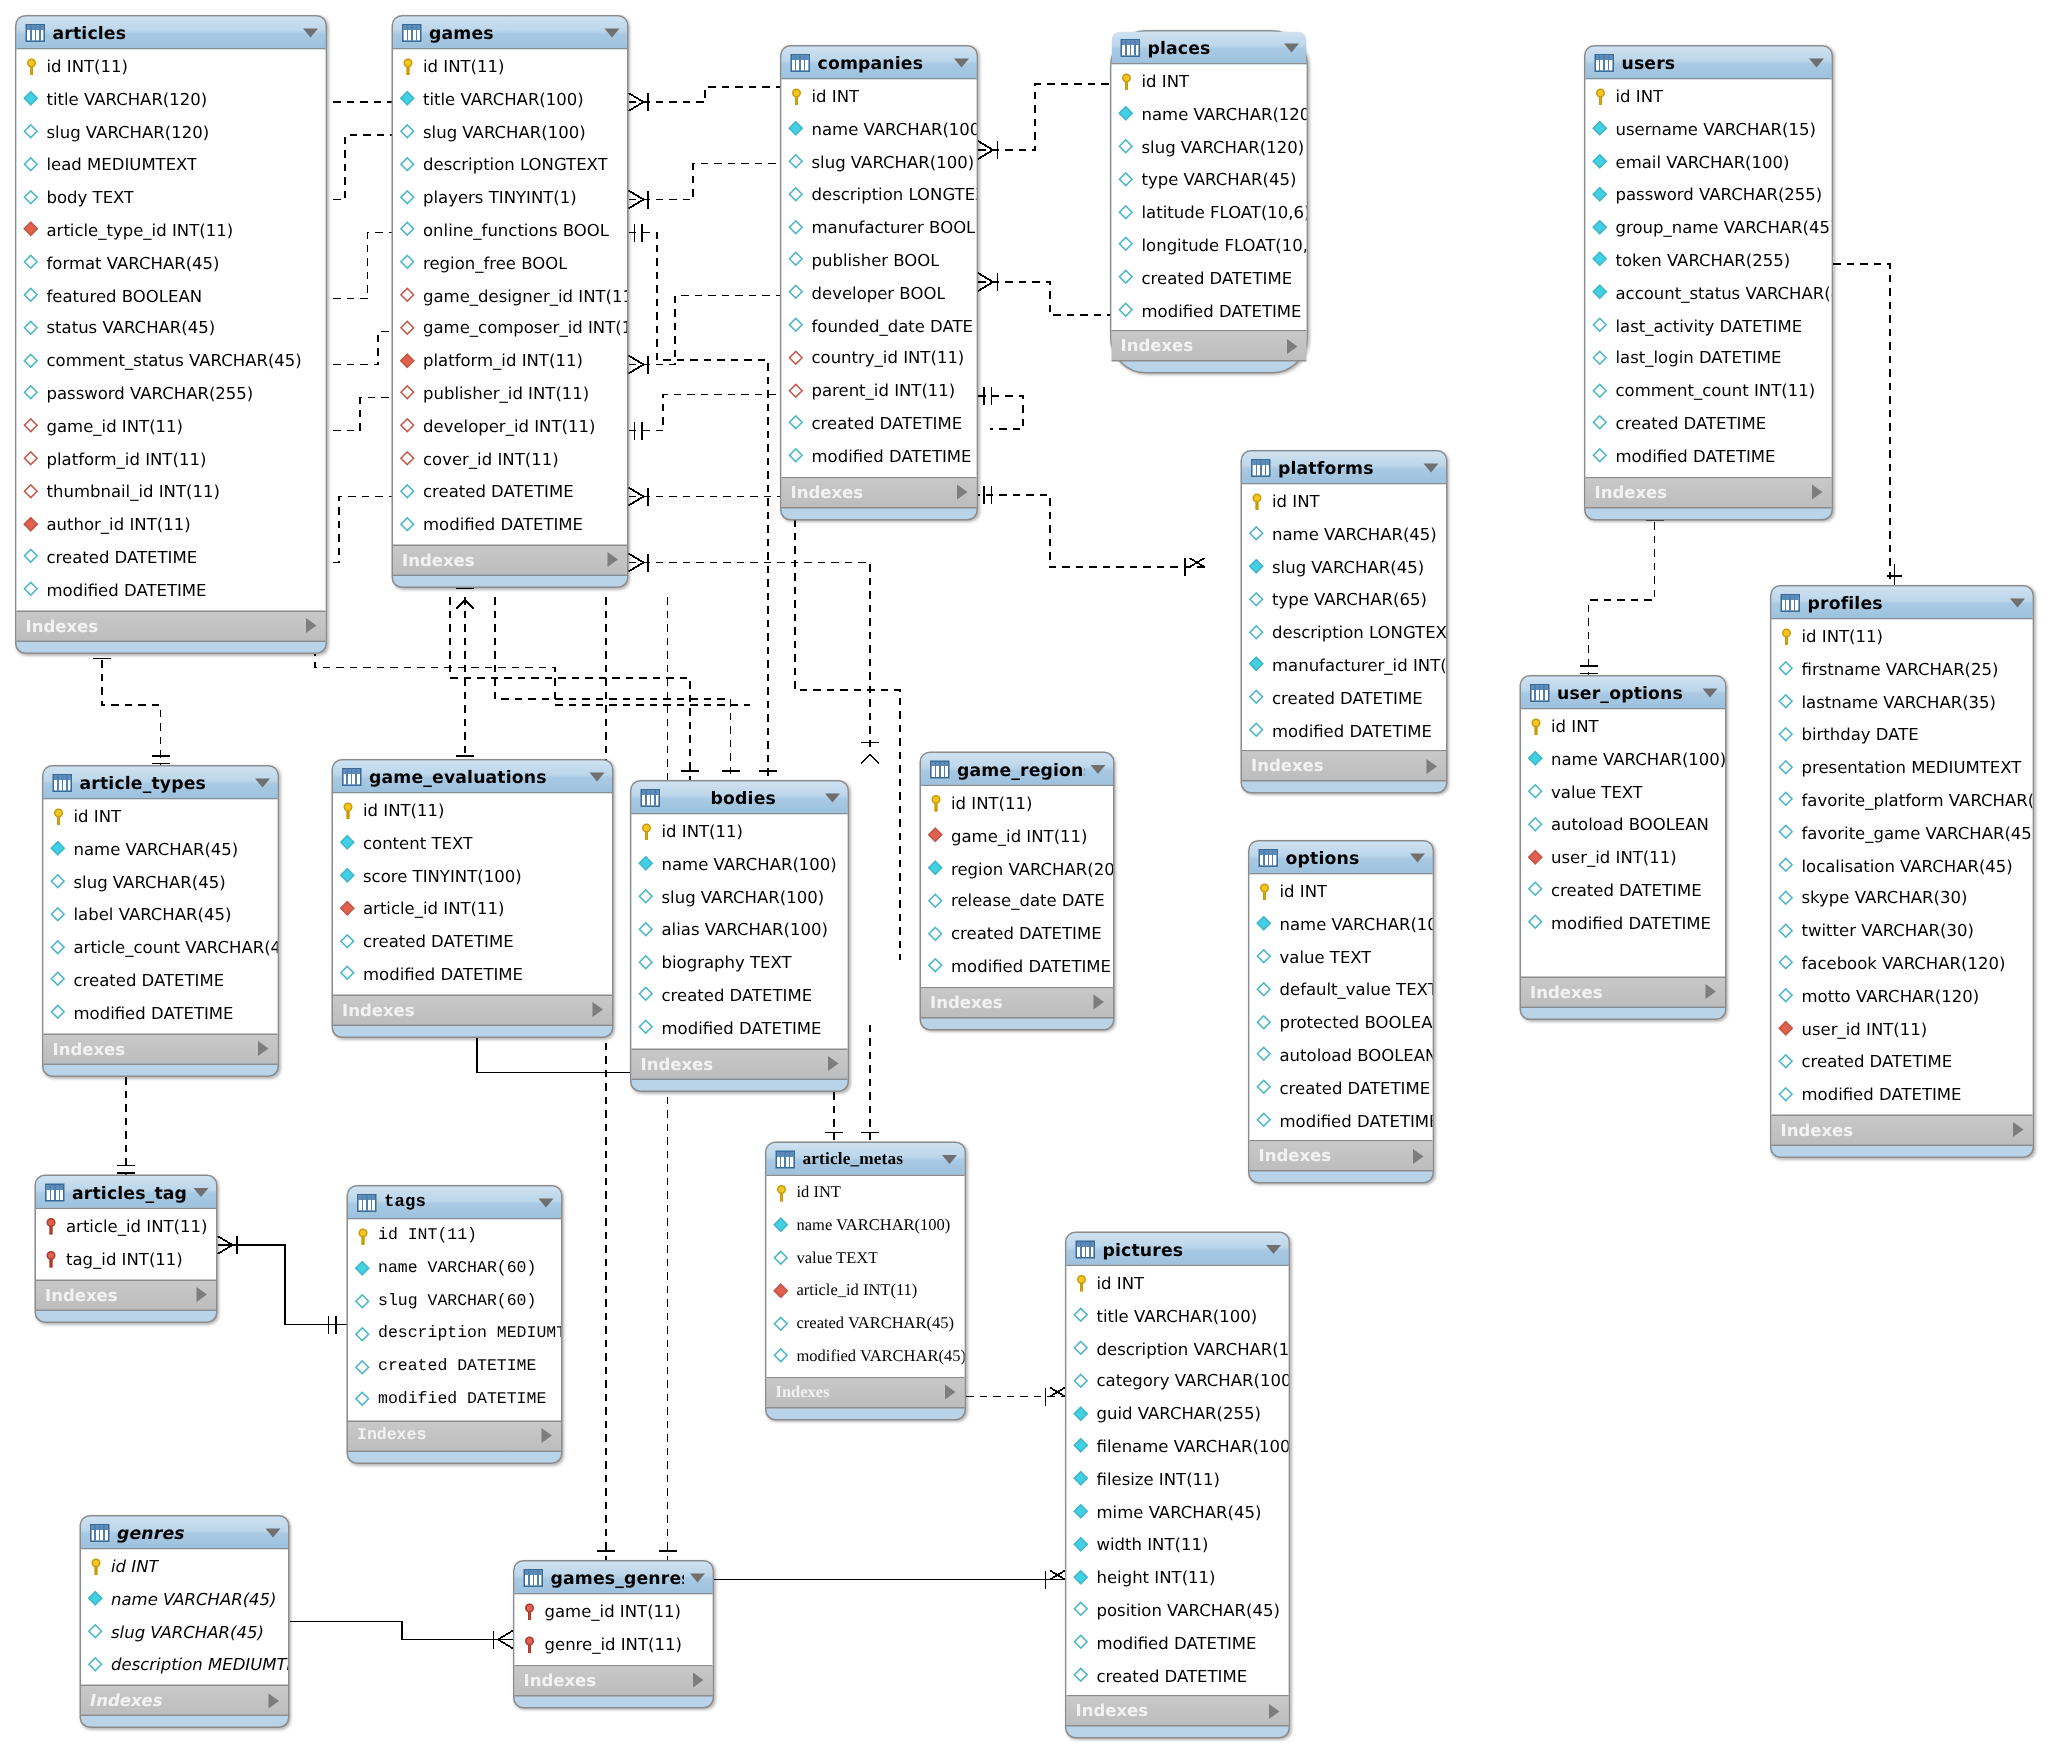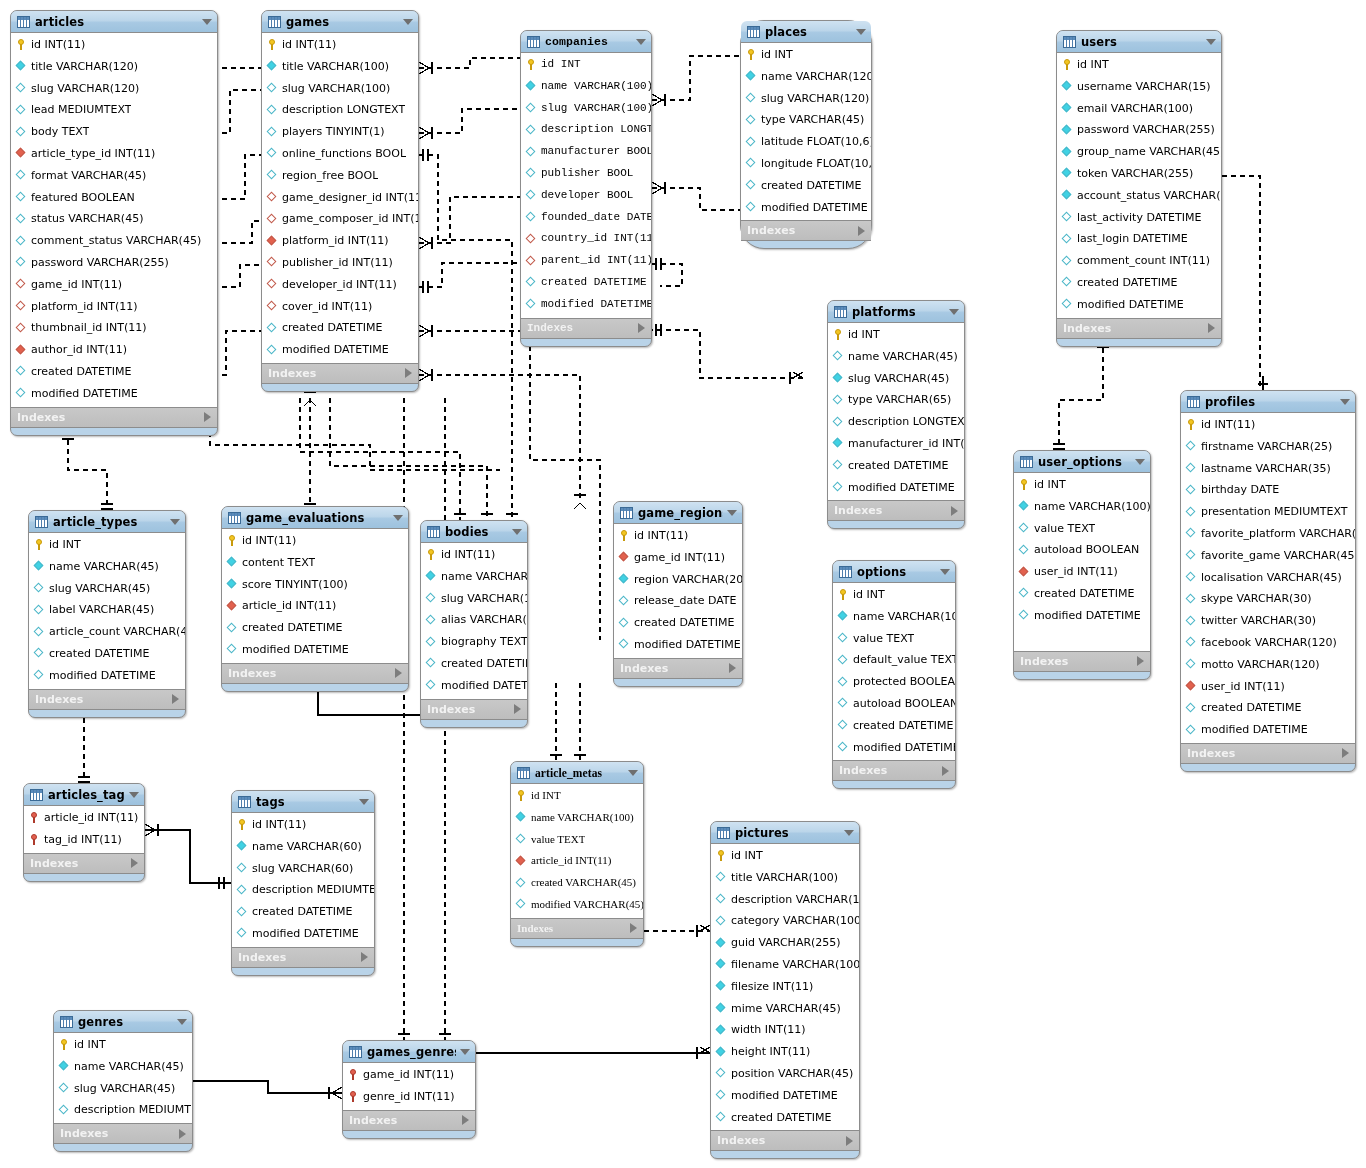--- a/index.html
+++ b/index.html
@@ -421,21 +421,21 @@
           <div class="col">
             <span class="ic dia"></span>
             <span class="cname">modified DATETIME</span>
           </div>
         </div>
         <div class="indexes">
           <span>Indexes</span>
           <span class="itri"></span>
         </div>
       </div>
-      <div class="tbl" style="left: 520px; top: 30px; width: 132px; font-family: Liberation Mono, monospace;">
+      <div class="tbl" style="left: 520px; top: 30px; width: 132px;">
         <div class="hdr">
           <span class="tblicon"></span>
           <span class="tname">companies</span>
           <span class="caret"></span>
         </div>
         <div class="cols">
           <div class="col">
             <span class="ic key"></span>
             <span class="cname">id INT</span>
           </div>
@@ -871,21 +871,21 @@
           <div class="col">
             <span class="ic dia"></span>
             <span class="cname">modified DATETIME</span>
           </div>
         </div>
         <div class="indexes">
           <span>Indexes</span>
           <span class="itri"></span>
         </div>
       </div>
-      <div class="tbl" style="left: 420px; top: 520px; width: 108px;">
+      <div class="tbl" style="left: 420px; top: 520px; width: 146px; text-align: center;">
         <div class="hdr">
           <span class="tblicon"></span>
           <span class="tname">bodies</span>
           <span class="caret"></span>
         </div>
         <div class="cols">
           <div class="col">
             <span class="ic key"></span>
             <span class="cname">id INT(11)</span>
           </div>
@@ -1072,21 +1072,21 @@
           <div class="col">
             <span class="ic key fkey"></span>
             <span class="cname">tag_id INT(11)</span>
           </div>
         </div>
         <div class="indexes">
           <span>Indexes</span>
           <span class="itri"></span>
         </div>
       </div>
-      <div class="tbl" style="left: 231px; top: 790px; width: 144px;">
+      <div class="tbl" style="left: 231px; top: 790px; width: 144px; font-family: Liberation Mono, monospace;">
         <div class="hdr">
           <span class="tblicon"></span>
           <span class="tname">tags</span>
           <span class="caret"></span>
         </div>
         <div class="cols">
           <div class="col">
             <span class="ic key"></span>
             <span class="cname">id INT(11)</span>
           </div>
@@ -1109,21 +1109,21 @@
           <div class="col">
             <span class="ic dia"></span>
             <span class="cname">modified DATETIME</span>
           </div>
         </div>
         <div class="indexes">
           <span>Indexes</span>
           <span class="itri"></span>
         </div>
       </div>
-      <div class="tbl" style="left: 53px; top: 1010px; width: 140px;">
+      <div class="tbl" style="left: 53px; top: 1010px; width: 140px; font-style: italic;">
         <div class="hdr">
           <span class="tblicon"></span>
           <span class="tname">genres</span>
           <span class="caret"></span>
         </div>
         <div class="cols">
           <div class="col">
             <span class="ic key"></span>
             <span class="cname">id INT</span>
           </div>

